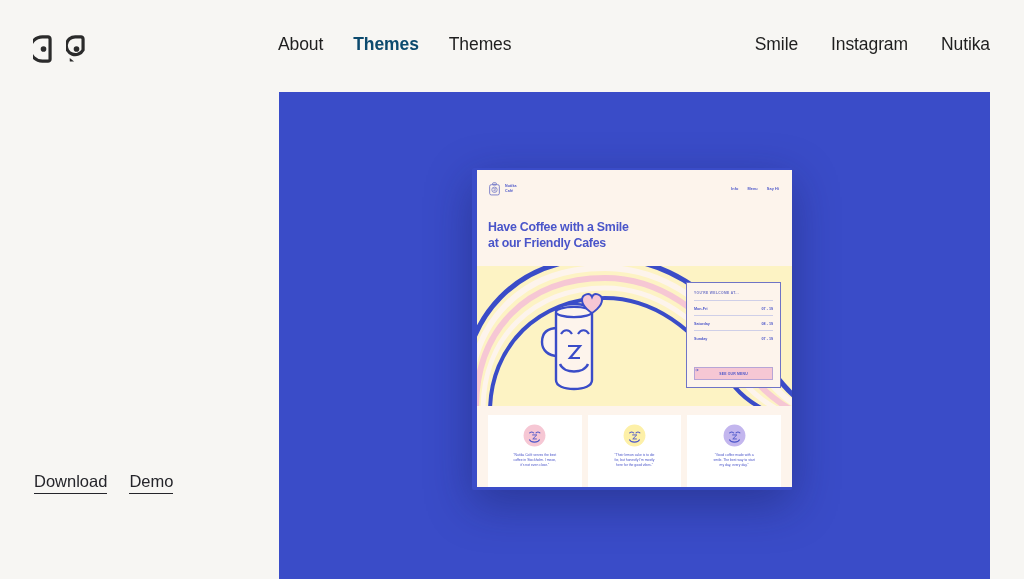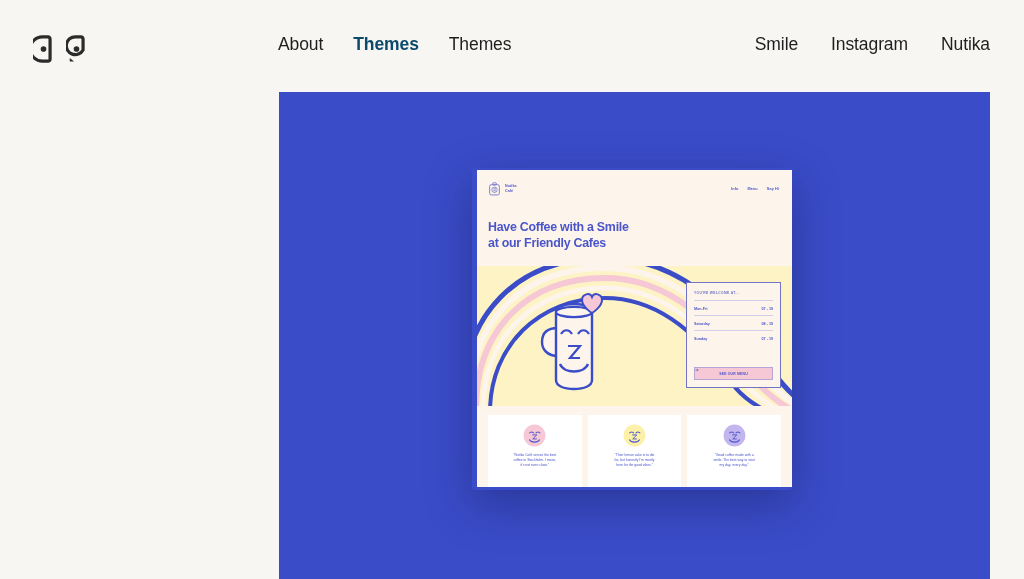--- a/index.html
+++ b/index.html
@@ -177,20 +177,24 @@
     </nav>
 
     <nav class="nav-right">
       <a class="nav-link">Smile</a>
       <a class="nav-link">Instagram</a>
       <a class="nav-link">Nutika</a>
     </nav>
   </div>
 
   <div id="intro">
+    <div id="intro-links">
+      <a class="intro-link">Download</a>
+      <a class="intro-link">Demo</a>
+    </div>
   </div>
 
   <div id="showcase">
     <div id="preview-shadow"></div>
 
     <div id="theme-preview">
 
       <div class="pv-topbar">
         <div class="pv-brand">
           <svg class="pv-brand-mark" viewBox="0 0 24 26">

